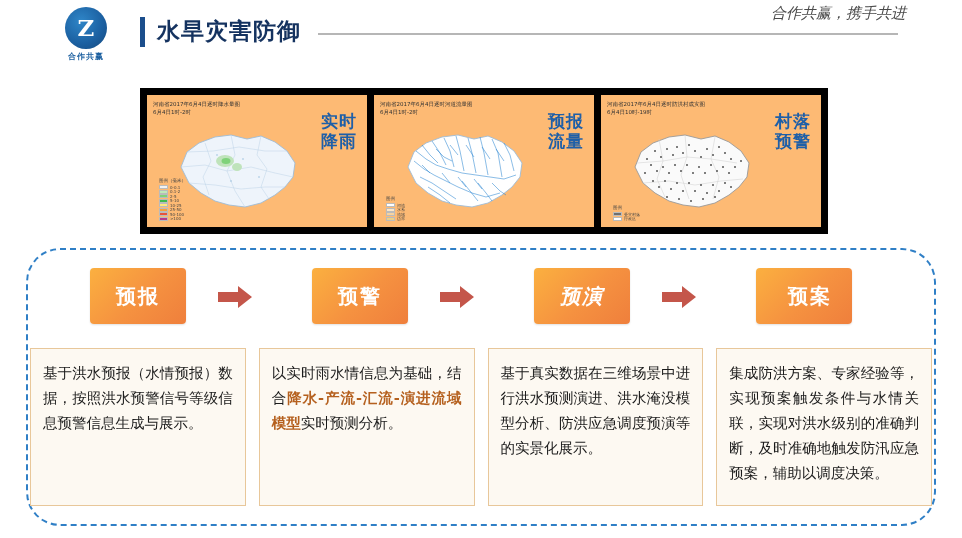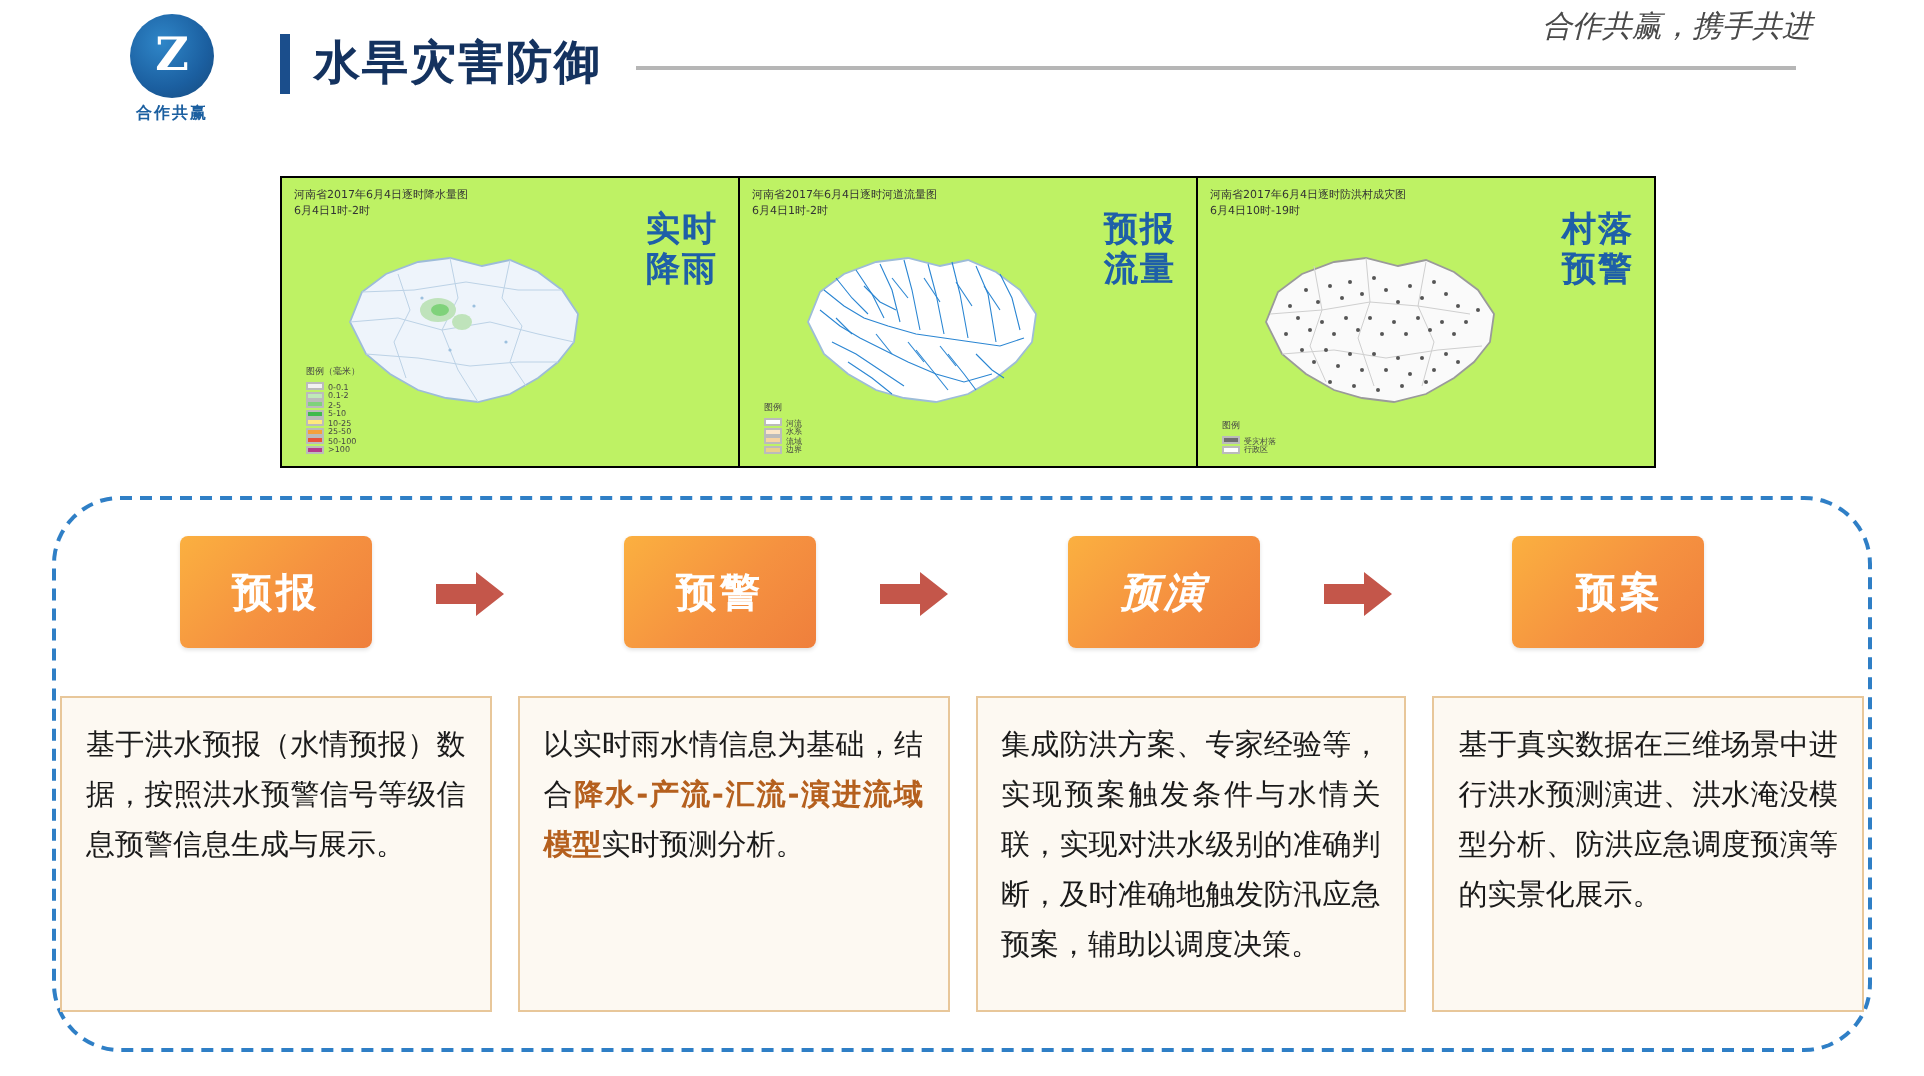--- a/index.html
+++ b/index.html
@@ -44,22 +44,22 @@
     font-size: 15px; color: #4a4a4a; font-style: italic; white-space: nowrap;
     font-family: "DejaVu Serif", "Liberation Serif", serif;
   }
 
   
   .maps {
     position: absolute; left: 140px; top: 88px; width: 688px; height: 146px;
     display: flex; gap: 0;
   }
   .map-card {
-    position: relative; flex: 1; height: 146px; background: #bef264;
-    border: 1px solid #000000; overflow: hidden;
+    position: relative; flex: 1; height: 146px; background: #fdba74;
+    border: 7px solid #000000; overflow: hidden;
   }
   .map-card + .map-card { border-left: none; }
   .map-title {
     position: absolute; left: 6px; top: 5px; font-size: 5.5px; color: #333;
     line-height: 1.5; white-space: nowrap;
   }
   .map-shape {
     position: absolute; left: 18px; top: 26px; width: 148px; height: 100px;
   }
   .map-svg { width: 100%; height: 100%; display: block; }
@@ -376,20 +376,20 @@
   </div>
 
   <div class="cards">
     <div class="card">
       <span>基于洪水预报（水情预报）数据，按照洪水预警信号等级信息预警信息生成与展示。</span>
     </div>
     <div class="card">
       <span>以实时雨水情信息为基础，结合</span><span class="hl">降水-产流-汇流-演进流域模型</span><span>实时预测分析。</span>
     </div>
     <div class="card">
+      <span>基于真实数据在三维场景中进行洪水预测演进、洪水淹没模型分析、防洪应急调度预演等的实景化展示。</span>
+    </div>
+    <div class="card">
       <span>集成防洪方案、专家经验等，实现预案触发条件与水情关联，实现对洪水级别的准确判断，及时准确地触发防汛应急预案，辅助以调度决策。</span>
     </div>
-    <div class="card">
-      <span>基于真实数据在三维场景中进行洪水预测演进、洪水淹没模型分析、防洪应急调度预演等的实景化展示。</span>
-    </div>
   </div>
 
 </div>
 
 </body></html>

